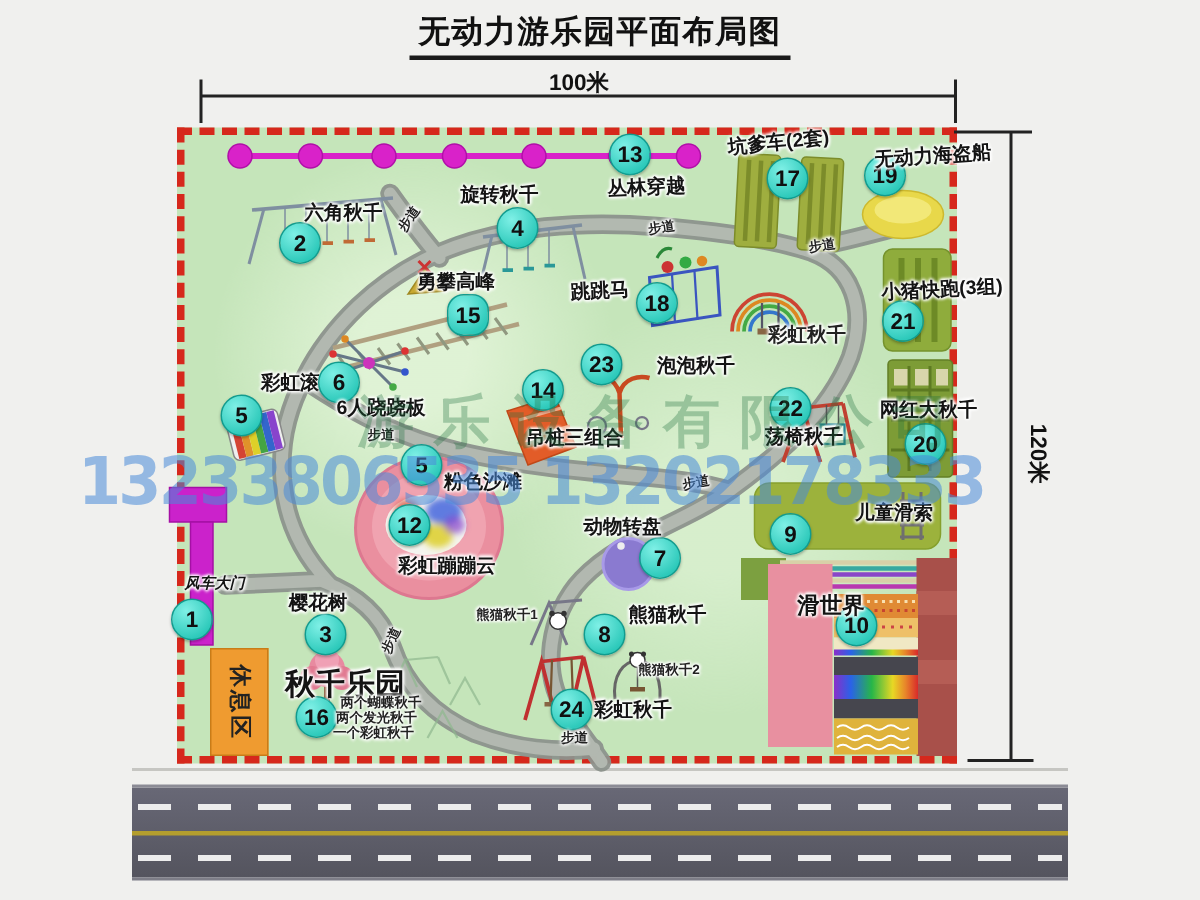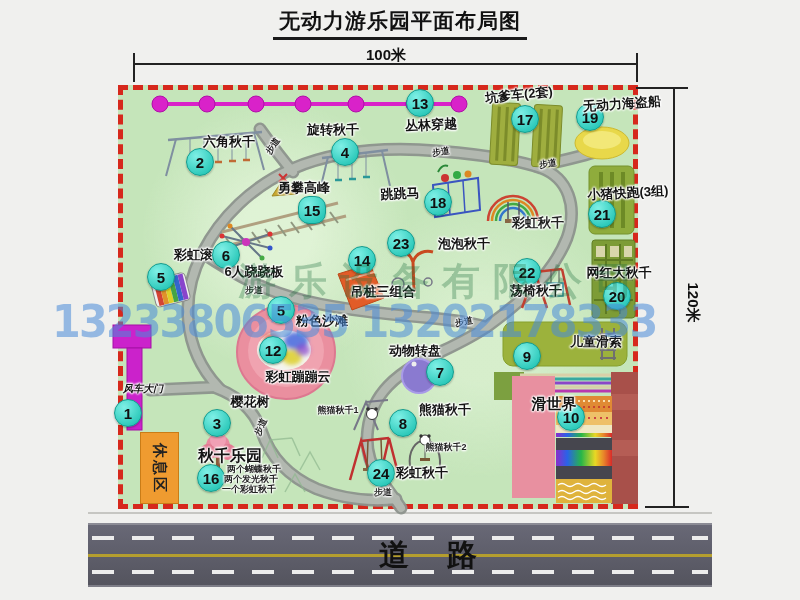--- a/index.html
+++ b/index.html
@@ -301,21 +301,21 @@
   <div class="rest">
     <span>休息区</span>
   </div>
 
   <div id="markers">
       <div class="num-circle" style="left: 128px; top: 413px;">1</div>
       <div class="attr-label" style="left: 143px; top: 389px; font-size: 10px; font-style: italic;">风车大门</div>
       <div class="num-circle" style="left: 200px; top: 162px;">2</div>
       <div class="attr-label" style="left: 229px; top: 142px;">六角秋千</div>
       <div class="num-circle" style="left: 217px; top: 423px;">3</div>
-      <div class="attr-label" style="left: 212px; top: 402px; margin-left: 38px;">樱花树</div>
+      <div class="attr-label" style="left: 212px; top: 402px;">樱花树</div>
       <div class="num-circle" style="left: 345px; top: 152px;">4</div>
       <div class="attr-label" style="left: 333px; top: 130px;">旋转秋千</div>
       <div class="num-circle" style="left: 161px; top: 277px;">5</div>
       <div class="attr-label" style="left: 152px; top: 255px; margin-left: 48px;">彩虹滚筒</div>
       <div class="num-circle" style="left: 226px; top: 255px;">6</div>
       <div class="attr-label" style="left: 254px; top: 272px;">6人跷跷板</div>
       <div class="num-circle" style="left: 440px; top: 372px;">7</div>
       <div class="attr-label" style="left: 415px; top: 351px;">动物转盘</div>
       <div class="num-circle" style="left: 403px; top: 423px;">8</div>
       <div class="attr-label" style="left: 445px; top: 410px;">熊猫秋千</div>
@@ -327,21 +327,21 @@
       <div class="attr-label" style="left: 322px; top: 321px;">粉色沙滩</div>
       <div class="num-circle" style="left: 273px; top: 350px;">12</div>
       <div class="attr-label" style="left: 298px; top: 377px;">彩虹蹦蹦云</div>
       <div class="num-circle" style="left: 420px; top: 103px;">13</div>
       <div class="attr-label" style="left: 431px; top: 125px; transform: translate(-50%, -50%) rotate(-3deg);">丛林穿越</div>
       <div class="num-circle" style="left: 362px; top: 260px;">14</div>
       <div class="attr-label" style="left: 383px; top: 292px;">吊桩三组合</div>
       <div class="num-circle" style="left: 312px; top: 210px; border-radius: 11px;">15</div>
       <div class="attr-label" style="left: 304px; top: 188px;">勇攀高峰</div>
       <div class="num-circle" style="left: 211px; top: 478px;">16</div>
-      <div class="attr-label" style="left: 230px; top: 456px; font-size: 16px;">秋千乐园</div>
+      <div class="attr-label" style="left: 230px; top: 456px; font-size: 20px;">秋千乐园</div>
       <div class="num-circle" style="left: 525px; top: 119px;">17</div>
       <div class="attr-label" style="left: 519px; top: 95px; transform: translate(-50%, -50%) rotate(-6deg);">坑爹车(2套)</div>
       <div class="num-circle" style="left: 438px; top: 202px;">18</div>
       <div class="attr-label" style="left: 400px; top: 194px; transform: translate(-50%, -50%) rotate(-3deg);">跳跳马</div>
       <div class="num-circle" style="left: 590px; top: 117px;">19</div>
       <div class="attr-label" style="left: 622px; top: 104px; transform: translate(-50%, -50%) rotate(-4deg);">无动力海盗船</div>
       <div class="num-circle" style="left: 617px; top: 296px;">20</div>
       <div class="attr-label" style="left: 619px; top: 273px;">网红大秋千</div>
       <div class="num-circle" style="left: 602px; top: 214px;">21</div>
       <div class="attr-label" style="left: 628px; top: 193px; transform: translate(-50%, -50%) rotate(-3deg);">小猪快跑(3组)</div>
@@ -367,16 +367,15 @@
     </div>
 
   <div class="wm-company">游乐设备有限公司</div>
   <div class="wm-phone">13233806535 13202178333</div>
 
   <div class="sidewalk"></div>
   <div class="road">
     <div class="lane-dash top"></div>
     <div class="center-line"></div>
     <div class="lane-dash bottom"></div>
-    <div class="road-label">道　路</div>
   </div>
 
 </div>
 
 </body></html>

